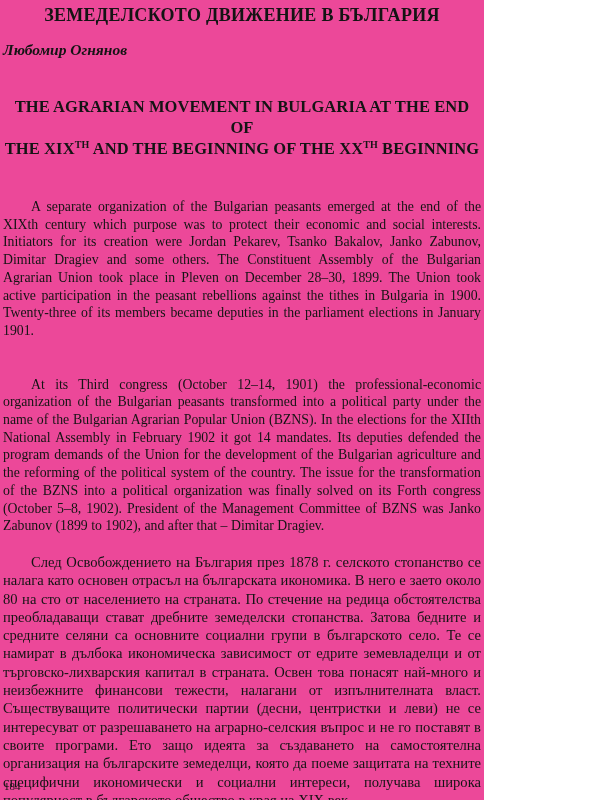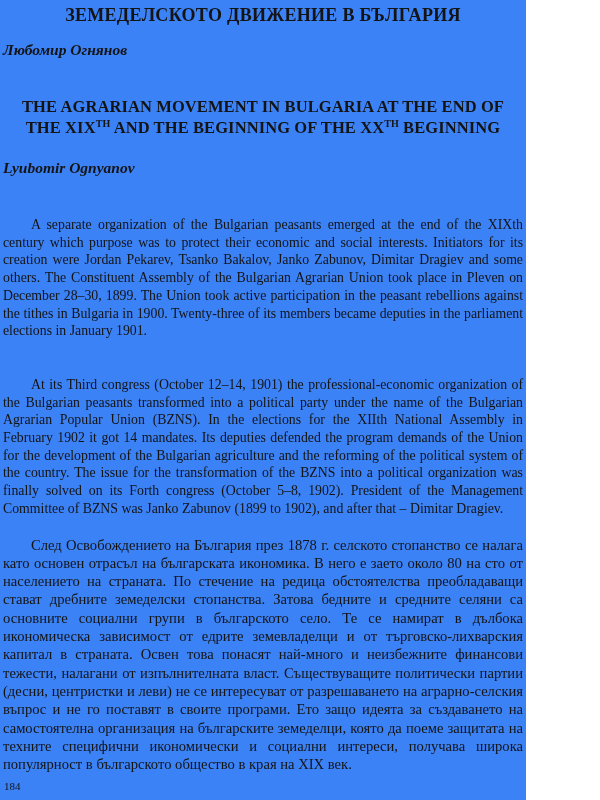--- a/index.html
+++ b/index.html
@@ -2,24 +2,24 @@
 <html><head>
 <meta charset="utf-8">
 <style>
   html, body {
     margin: 0;
     padding: 0;
     background: #ffffff;
   }
   .page {
     position: relative;
-    width: 526px;
+    width: 484px;
     height: 800px;
     box-sizing: border-box;
-    background: #3b82f6;
+    background: #ec4899;
     color: #141414;
     font-family: "Liberation Serif", "DejaVu Serif", serif;
     padding: 5px 3px 0 3px;
     overflow: hidden;
   }
   .title-bg {
     margin: 0;
     text-align: center;
     font-size: 18px;
     line-height: 21px;
@@ -88,21 +88,20 @@
     <span>ЗЕМЕДЕЛСКОТО ДВИЖЕНИЕ В БЪЛГАРИЯ</span><br>
   </h1>
 
   <div class="author author-bg">Любомир Огнянов</div>
 
   <h2 class="title-en">
     <span>THE AGRARIAN MOVEMENT IN BULGARIA AT THE END OF</span><br>
     <span><span>THE XIX</span><sup>TH</sup><span> AND THE BEGINNING OF THE XX</span><sup>TH</sup><span> BEGINNING</span></span>
   </h2>
 
-  <div class="author author-en">Lyubomir Ognyanov</div>
 
   <div class="body-text">
     <p class="para para-en">A separate organization of the Bulgarian peasants emerged at the end of the XIXth century which purpose was to protect their economic and social interests. Initiators for its creation were Jordan Pekarev, Tsanko Bakalov, Janko Zabunov, Dimitar Dragiev and some others. The Constituent Assembly of the Bulgarian Agrarian Union took place in Pleven on December 28–30, 1899. The Union took active participation in the peasant rebellions against the tithes in Bulgaria in 1900. Twenty-three of its members became deputies in the parliament elections in January 1901.</p>
     <p class="para para-en">At its Third congress (October 12–14, 1901) the professional-economic organization of the Bulgarian peasants transformed into a political party under the name of the Bulgarian Agrarian Popular Union (BZNS). In the elections for the XIIth National Assembly in February 1902 it got 14 mandates. Its deputies defended the program demands of the Union for the development of the Bulgarian agriculture and the reforming of the political system of the country. The issue for the transformation of the BZNS into a political organization was finally solved on its Forth congress (October 5–8, 1902). President of the Management Committee of BZNS was Janko Zabunov (1899 to 1902), and after that – Dimitar Dragiev.</p>
     <p class="para para-bg para-bg-first">След Освобождението на България през 1878 г. селското стопанство се налага като основен отрасъл на българската икономика. В него е заето около 80 на сто от населението на страната. По стечение на редица обстоятелства преобладаващи стават дребните земеделски стопанства. Затова бедните и средните селяни са основните социални групи в българското село. Те се намират в дълбока икономическа зависимост от едрите земевладелци и от търговско-лихварския капитал в страната. Освен това понасят най-много и неизбежните финансови тежести, налагани от изпълнителната власт. Съществуващите политически партии (десни, центристки и леви) не се интересуват от разрешаването на аграрно-селския въпрос и не го поставят в своите програми. Ето защо идеята за създаването на самостоятелна организация на българските земеделци, която да поеме защитата на техните специфични икономически и социални интереси, получава широка популярност в българското общество в края на XIX век.</p>
   </div>
 
   <div class="page-number">184</div>
 
 </div>

